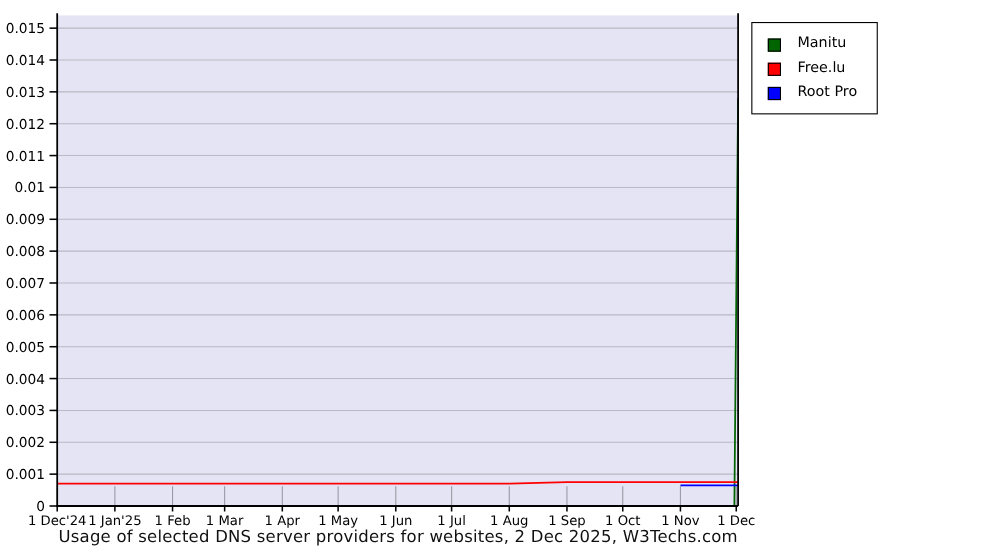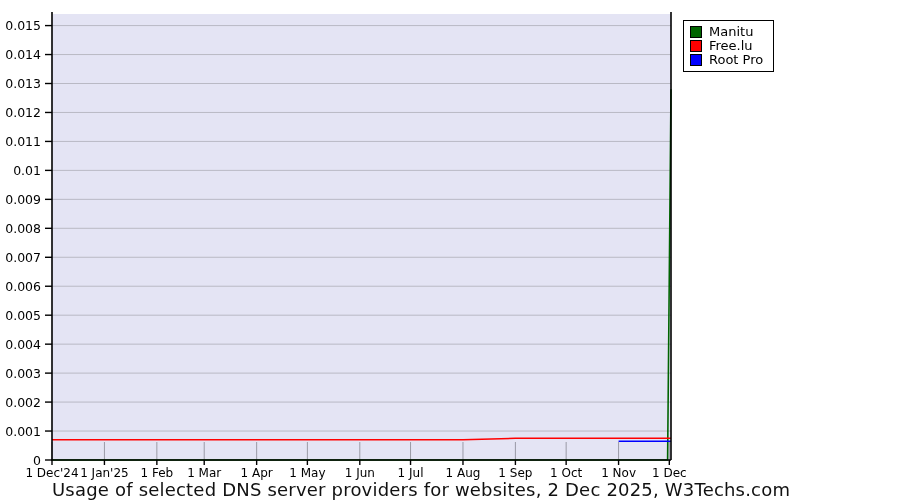--- a/index.html
+++ b/index.html
@@ -2,28 +2,28 @@
 <html><head>
 <meta charset="utf-8">
 <style>
   html,body{margin:0;padding:0;background:#ffffff;}
   #screen{
     position:relative;width:900px;height:500px;background:#ffffff;
     font-family:"DejaVu Sans","Liberation Sans",sans-serif;overflow:hidden;
   }
   #chart-svg{position:absolute;left:0;top:0;}
   #chart-title{
-    position:absolute;left:52px;top:479px;width:620px;text-align:left;
-    font-size:18px;color:#111111;letter-spacing:0.2px;white-space:nowrap;
+    position:absolute;left:52px;top:479px;width:620px;text-align:center;
+    font-size:15px;color:#111111;letter-spacing:0.2px;white-space:nowrap;
   }
   #legend{
     position:absolute;left:683px;top:20px;background:#ffffff;
     border:1px solid #000000;padding:4px 10px 4px 6px;
   }
-  .legend-row{display:flex;align-items:center;height:14px;margin:0;}
+  .legend-row{display:flex;align-items:flex-end;height:14px;margin:8px;gap:8px;}
   .legend-swatch{
     width:10px;height:10px;border:1px solid #000000;flex:0 0 auto;
     margin-right:7px;display:inline-block;
   }
   .legend-label{font-size:13px;color:#000000;line-height:14px;white-space:nowrap;}
 </style>
 </head>
 <body>
 
 <div id="screen">

